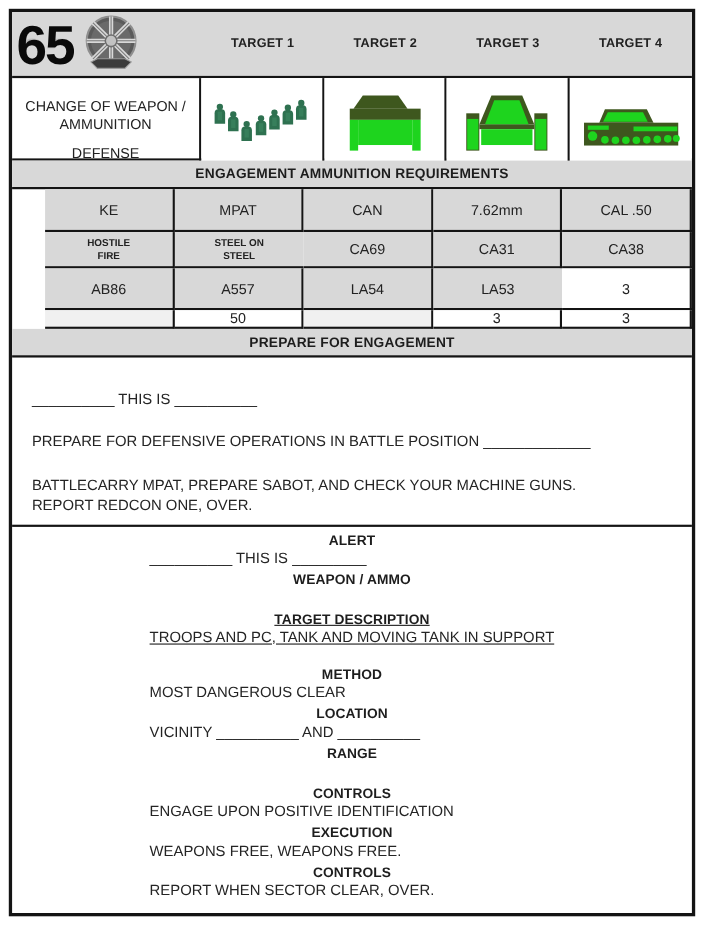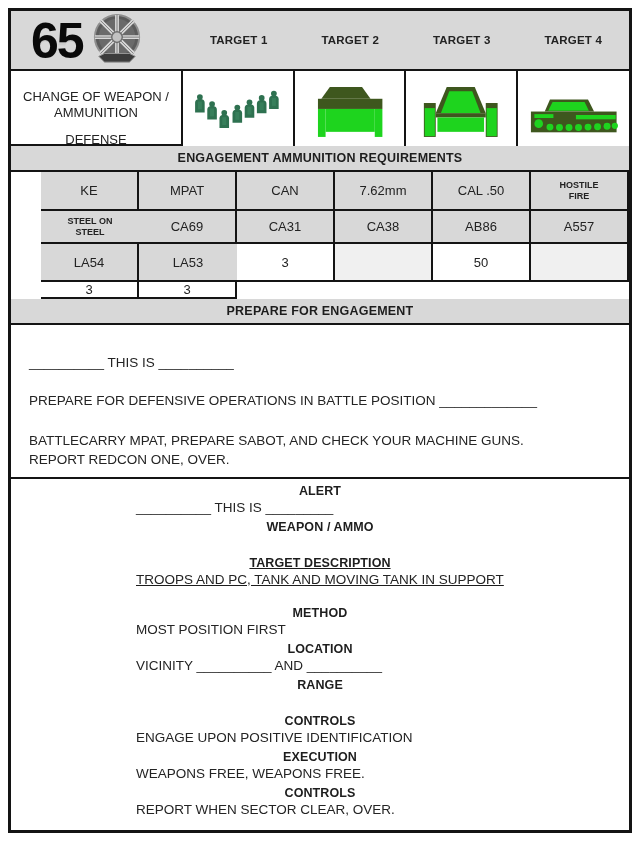--- a/index.html
+++ b/index.html
@@ -2,38 +2,38 @@
 <html><head>
 <meta charset="utf-8">
 <style>
   * { margin:0; padding:0; box-sizing:border-box; }
   html,body { width:640px; height:841px; background:#ffffff; font-family:"Liberation Sans", sans-serif; color:#1c1c1c; }
   .page { position:relative; width:640px; height:841px; background:#fff; }
   .doc { position:absolute; left:8px; top:8px; width:624px; height:825px; border:3px solid #141414; background:#fff; display:flex; flex-direction:column; }
 
   
   .row-top { height:60px; background:#d8d8d8; border-bottom:2px solid #141414; display:grid; grid-template-columns:172px 1fr 1fr 1fr 1fr; align-items:center; }
-  .idcell { display:flex; align-items:center; justify-content:flex-start; padding-left:20px; gap:8px; height:100%; }
+  .idcell { display:flex; align-items:center; justify-content:flex-start; padding-left:4px; gap:8px; height:100%; }
   .tablenum { font-size:50px; font-weight:700; letter-spacing:-2px; line-height:0.9; color:#0a0a0a; margin-top:2px;
     -webkit-box-reflect: below -34px linear-gradient(transparent 62%, rgba(0,0,0,0.30)); }
   .tlabel { text-align:center; font-weight:700; font-size:11.5px; color:#222; letter-spacing:0.2px; }
 
   
   .row-targets { height:75px; border-bottom:2px solid #141414; display:grid; grid-template-columns:172px 1fr 1fr 1fr 1fr; }
   .taskcell { border-right:2px solid #141414; text-align:center; font-size:13px; padding-top:18px; line-height:1.25; color:#222; }
   .taskcell .defline { margin-top:10px; }
   .tcell { border-right:2px solid #141414; display:flex; align-items:center; justify-content:center; padding:3px 6px; background:#fff; }
   .tcell:last-child { border-right:none; }
   .tcell svg { width:100%; height:100%; }
 
   
   .bar { height:26px; background:#d8d8d8; border-bottom:2px solid #141414; display:flex; align-items:center; justify-content:center; font-weight:700; font-size:12.5px; letter-spacing:0.2px; color:#1d1d1d; }
 
   
-  .ammo { display:grid; grid-template-columns:repeat(6,1fr); grid-template-rows:39px 33px 38px;padding-left:30px; }
+  .ammo { display:grid; grid-template-columns:repeat(5,1fr); grid-template-rows:39px 33px 38px;padding-left:30px; }
   .ammo > div { border-right:2px solid #141414; border-bottom:2px solid #141414; display:flex; align-items:center; justify-content:center; text-align:center; font-size:13px; color:#222; }
   .ammo > div:nth-child(7n) { border-right:none; }
   .ah, .ac { background:#d8d8d8; }
   .ah.small { font-size:9px; line-height:1.2; font-weight:700; }
   .ah.small span { display:inline-block; max-width:52px; }
   .av { background:#ffffff; }
   .av.empty { background:#f0f0f0; }
 
   
   .prepbox { height:154px; border-bottom:2px solid #141414; padding:30px 16px 0 18px; font-size:13.5px; color:#242424; }
@@ -199,21 +199,21 @@
       <div class="prow">
         <div class="plabel">WEAPON / AMMO</div>
         <div class="pvalue"></div>
       </div>
       <div class="prow tall">
         <div class="plabel">TARGET DESCRIPTION</div>
         <div class="pvalue">TROOPS AND PC, TANK AND MOVING TANK IN SUPPORT</div>
       </div>
       <div class="prow">
         <div class="plabel">METHOD</div>
-        <div class="pvalue">MOST POSITION FIRST</div>
+        <div class="pvalue">MOST DANGEROUS CLEAR</div>
       </div>
       <div class="prow">
         <div class="plabel">LOCATION</div>
         <div class="pvalue">VICINITY __________ AND __________</div>
       </div>
       <div class="prow">
         <div class="plabel">RANGE</div>
         <div class="pvalue"></div>
       </div>
       <div class="prow">

